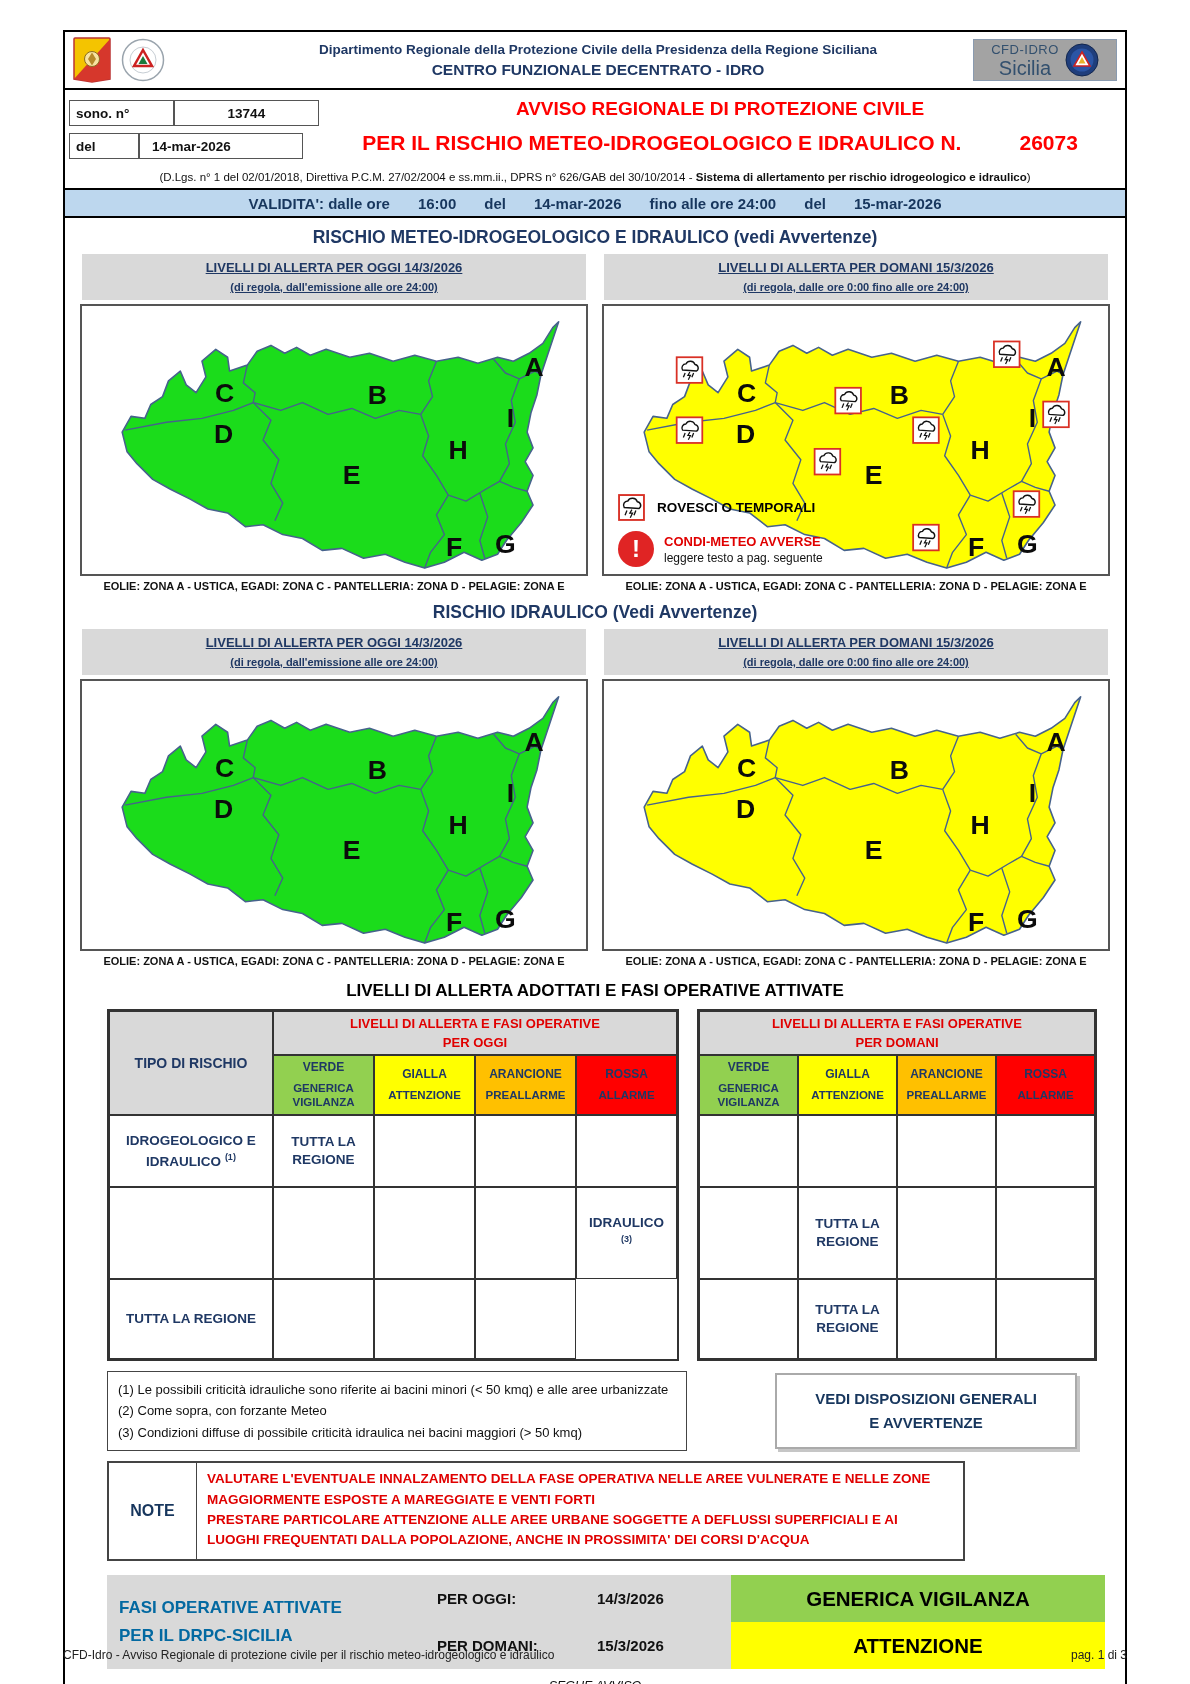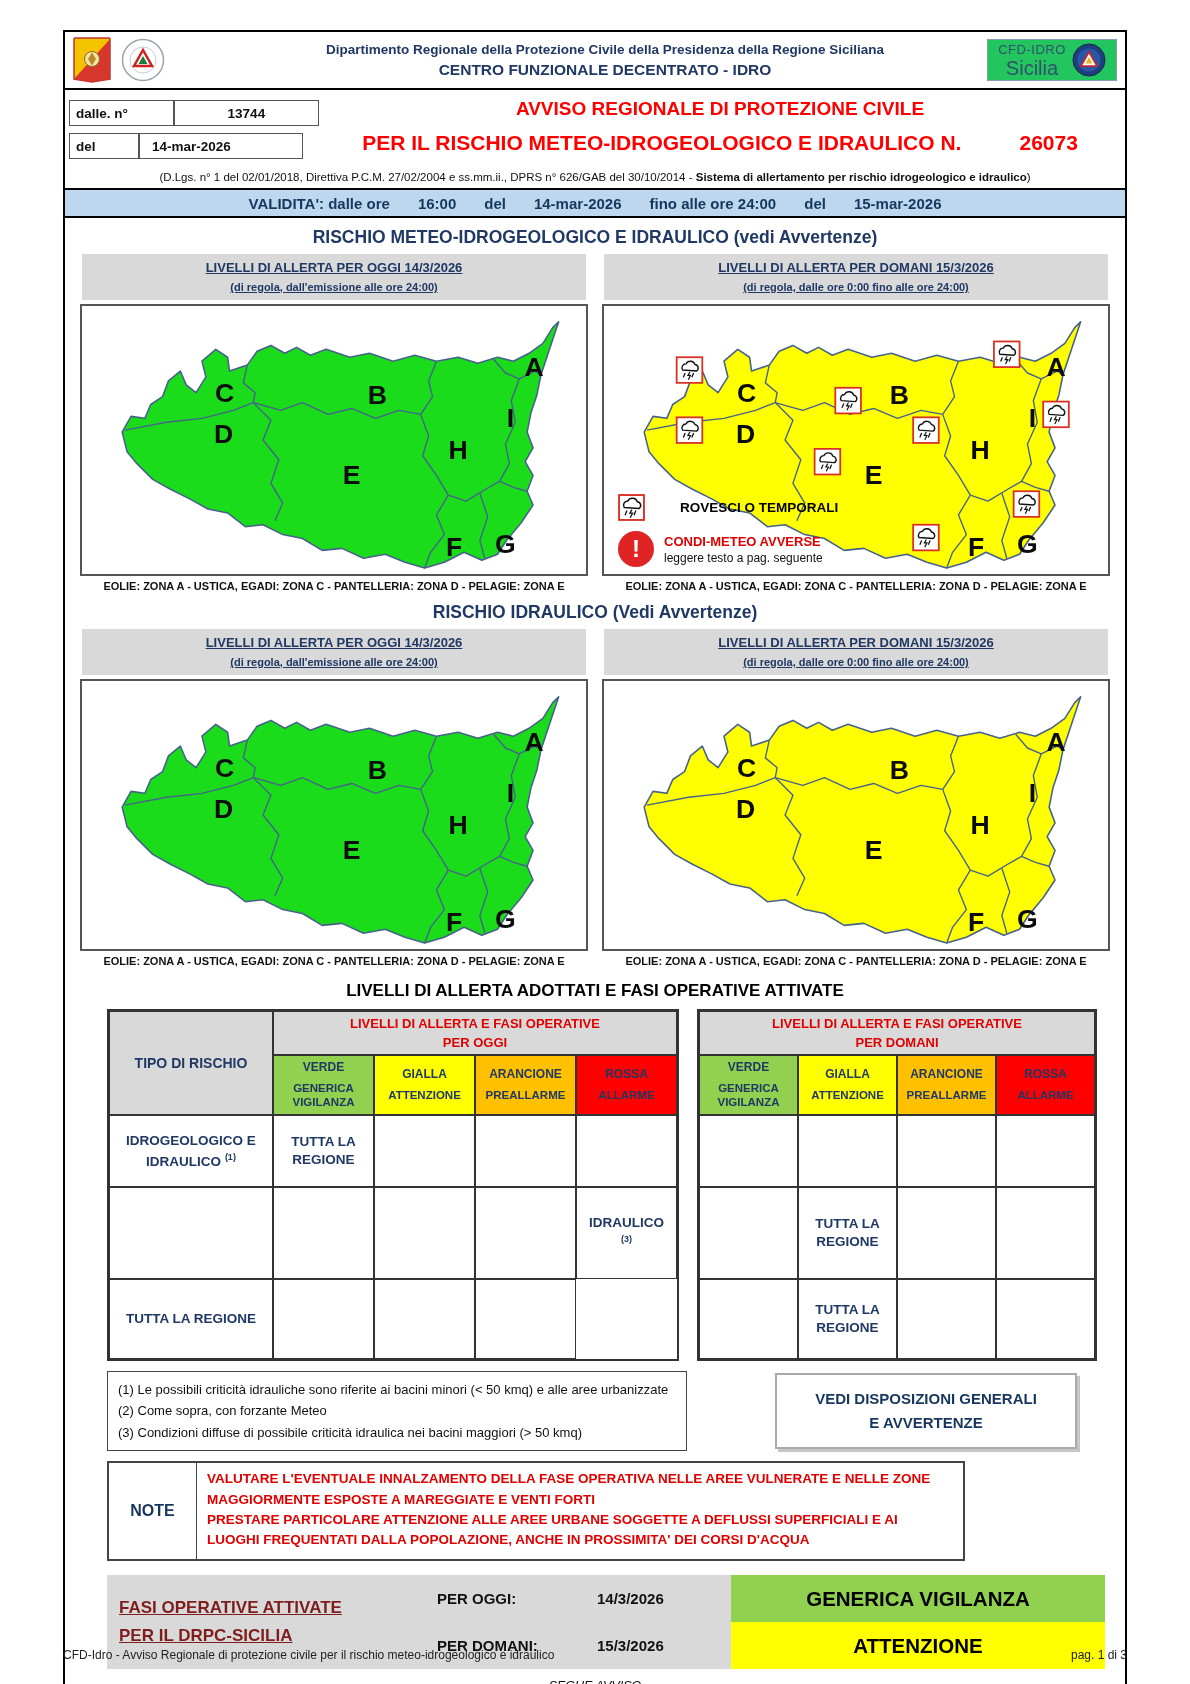--- a/index.html
+++ b/index.html
@@ -7,21 +7,21 @@
   body { width:1190px; height:1684px; position:relative; font-family:"Liberation Sans", sans-serif; color:#111; }
   .page { position:absolute; inset:0; }
   .doc { position:absolute; left:63px; top:30px; width:1064px; border:2.5px solid #000; background:#fff; }
 
   
   .hdr { display:flex; align-items:center; height:58px; border-bottom:2px solid #000; padding:0 8px; }
   .hdr-logos { display:flex; align-items:center; gap:10px; width:150px; }
   .hdr-center { flex:1; text-align:center; }
   .dept1 { color:#1F3864; font-weight:bold; font-size:13.5px; }
   .dept2 { color:#1F3864; font-weight:bold; font-size:15.5px; margin-top:4px; }
-  .cfd-box { width:130px; height:42px; border:1.5px solid #8a9bb0; display:flex; align-items:center; justify-content:center; gap:6px; background:#22c55e; }
+  .cfd-box { width:144px; height:42px; border:1.5px solid #8a9bb0; display:flex; align-items:center; justify-content:center; gap:6px; background:#a3a3a3; }
   .cfd-text { text-align:center; color:#33506e; line-height:1; }
   .cfd-l1 { font-size:13px; letter-spacing:.5px; }
   .cfd-l2 { font-size:20px; margin-top:2px; }
 
   
   .title-row { display:flex; padding:6px 4px 2px 4px; }
   .prot-col { width:250px; padding-top:4px; }
   .prot-line { display:flex; margin-bottom:7px; }
   .pbox { border:1.5px solid #555; background:#fff; font-weight:bold; font-size:13.5px; padding:4px 6px; height:26px; display:flex; align-items:center; }
   .pl1 { width:108px; } .pv1 { width:150px; justify-content:center; }
@@ -44,21 +44,21 @@
   .mcol { flex:1; }
   .alert-head { background:#D9D9D9; height:46px; text-align:center; padding-top:6px; margin:0 2px; }
   .alert-title { color:#1F3864; font-weight:bold; font-size:13px; text-decoration:underline; }
   .alert-sub { color:#1F3864; font-weight:bold; font-size:11px; margin-top:6px;text-decoration:underline; }
   .map-box { position:relative; border:2px solid #555; background:#fff; height:272px; margin-top:4px; overflow:hidden; }
   .map-box svg.sicily { position:absolute; inset:0; width:100%; height:100%; }
   .map-caption { text-align:center; font-weight:bold; font-size:11px; padding:4px 0 6px 0; }
 
   .map-legend { position:absolute; left:14px; top:188px; }
   .legend-line { display:flex; align-items:center; gap:12px; }
-  .legend-label { font-weight:bold; font-size:13.5px; color:#000;margin-left:23px; }
+  .legend-label { font-weight:bold; font-size:13.5px; color:#000; }
   .warn-line { display:flex; align-items:center; gap:10px; margin-top:10px; }
   .warn-circle { width:36px; height:36px; border-radius:50%; background:#E02424; color:#fff; font-weight:bold; font-size:24px; display:flex; align-items:center; justify-content:center; }
   .warn-title { color:#E00000; font-weight:bold; font-size:13px; }
   .warn-sub { color:#111; font-size:12px; margin-top:2px; }
 
   
   .tbl-title { text-align:center; font-weight:bold; font-size:17px; color:#000; padding:8px 0 8px 0; }
   .tables-row { display:flex; padding:0 28px 0 42px; justify-content:space-between; }
   .atable { display:grid; border:2px solid #333; background:#fff; }
   .atable.left { width:572px; grid-template-columns:164px repeat(4,1fr); grid-template-rows:44px 60px 72px 92px 80px; }
@@ -82,21 +82,21 @@
 
   
   .note-row { display:flex; border:2px solid #444; margin:10px 160px 0 42px; min-height:100px; }
   .note-label { width:88px; display:flex; align-items:center; justify-content:center; color:#17365D; font-weight:bold; font-size:16px; border-right:1.5px solid #444; }
   .note-text { flex:1; padding:6px 10px; color:#E00000; font-weight:bold; font-size:13.5px; line-height:1.5; }
 
   
   .fasi-row { display:flex; margin:14px 20px 0 42px; height:94px; }
   .fasi-gray { flex:1; background:#D9D9D9; display:flex; }
   .fasi-label { width:330px; display:flex; flex-direction:column; justify-content:center; padding-left:12px;
-                font-weight:bold; font-size:17px; color:#7f1d1d; line-height:1.65;text-decoration:underline; }
+                font-weight:bold; font-size:17px; color:#0369a1; line-height:1.65; }
   .fasi-dates { flex:1; display:flex; flex-direction:column; }
   .fasi-dates .drow { flex:1; display:flex; align-items:center; }
   .drow .dl { font-weight:bold; font-size:15px; width:120px; text-align:left; }
   .drow .dv { font-weight:bold; font-size:15px; margin-left:40px; }
   .fasi-colors { width:374px; display:flex; flex-direction:column; }
   .phase-bar { flex:1; display:flex; align-items:center; justify-content:center; font-weight:bold; font-size:20.5px; color:#000; }
 
   .segue { text-align:center; font-style:italic; font-size:12.5px; padding:10px 0 8px 0; }
 
   .page-footer { position:absolute; left:63px; right:63px; top:1648px; display:flex; justify-content:space-between; font-size:12px; color:#222; }
@@ -141,21 +141,21 @@
           <circle cx="17" cy="17" r="11.5" fill="#2b55a5"></circle>
           <path d="M17,9 L25,23 H9 z" fill="#fff" stroke="#C22" stroke-width="1.6"></path>
           <path d="M17,14 L20.5,20.5 H13.5 z" fill="#E8B32A"></path>
         </svg>
       </div>
     </div>
 
     <div class="title-row">
       <div class="prot-col">
         <div class="prot-line">
-          <div class="pbox pl1">dalle. n°</div>
+          <div class="pbox pl1">sono. n°</div>
           <div class="pbox pv1">13744</div>
         </div>
         <div class="prot-line">
           <div class="pbox pl2">del</div>
           <div class="pbox pv2">14-mar-2026</div>
         </div>
       </div>
       <div class="title-col">
         <div class="t1">AVVISO REGIONALE DI PROTEZIONE CIVILE</div>
         <div class="t2">

